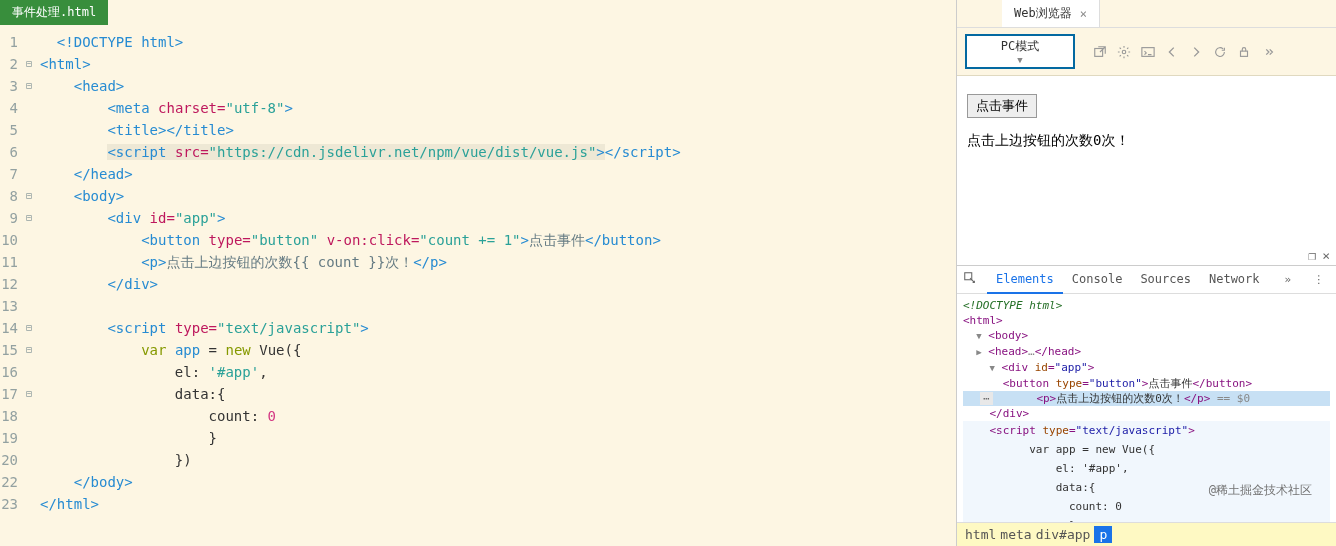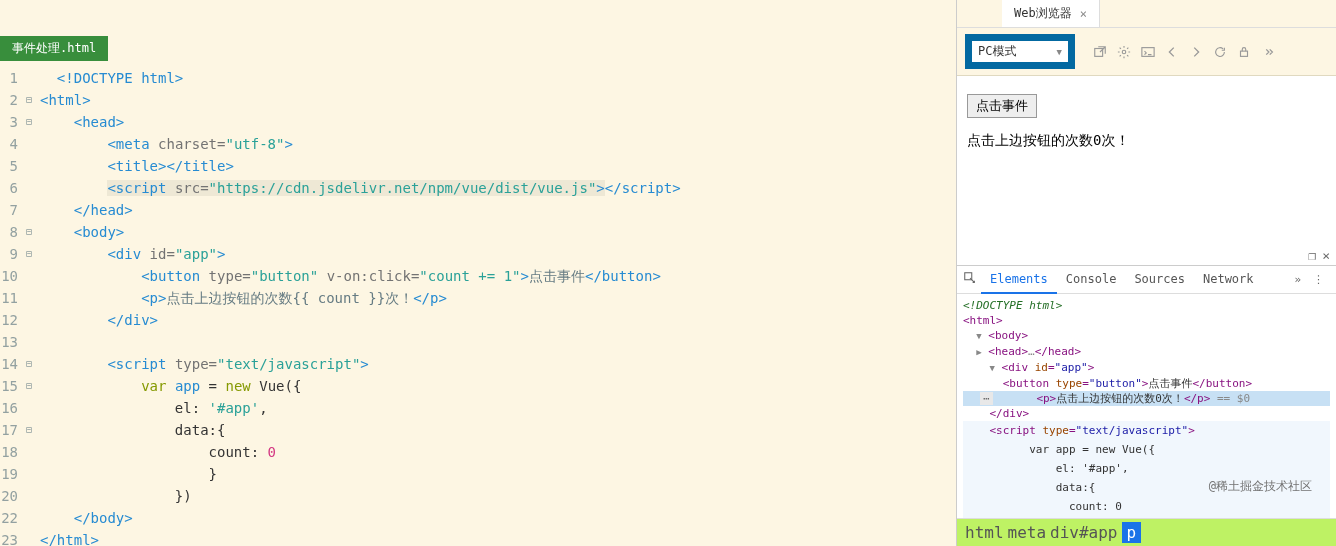--- a/index.html
+++ b/index.html
@@ -1,68 +1,68 @@
 <!DOCTYPE html>
 <html><head>
 <meta charset="utf-8">
 <style>
 * { margin: 0; padding: 0; box-sizing: border-box; }
 body { font-family: "Microsoft YaHei", Consolas, monospace; font-size: 13px; background: #fdf6e3; color: #333; overflow: hidden; }
 .app { display: flex; height: 546px; width: 1336px; }
 .editor-pane { flex: 1; display: flex; flex-direction: column; min-width: 0; }
 .tabs { display: flex; background: #fdf6e3; }
-.tab { background: #388e3c; color: #fff; padding: 4px 12px; font-size: 12px; margin-top: 36px; }
+.tab { background: #388e3c; color: #fff; padding: 4px 12px; font-size: 12px; }
 .code-area { flex: 1; overflow: auto; background: #fdf6e3; padding: 6px 0; }
 .line { display: flex; font-family: Consolas, monospace; font-size: 14px; line-height: 22px; white-space: pre; }
 .lineno { width: 22px; text-align: right; color: #93a1a1; padding-right: 4px; user-select: none; }
 .fold { width: 14px; text-align: center; color: #93a1a1; font-size: 10px; user-select: none; }
 .code { flex: 1; padding-left: 4px; }
 .p-tag { color: #268bd2; }
-.p-attr { color: #737373; }
+.p-attr { color: #be185d; }
 .p-str { color: #2aa198; }
 .p-kw { color: #859900; }
 .p-var { color: #268bd2; }
 .p-txt { color: #657b83; }
 .p-num { color: #d33682; }
 .hl { background: #eee8d5; }
 
 .right-pane { width: 380px; display: flex; flex-direction: column; border-left: 1px solid #ccc; background: #fff; }
 .browser-tabs { display: flex; background: #fdf6e3; border-bottom: 1px solid #ddd; padding-left: 45px; }
 .browser-tab { display: flex; align-items: center; gap: 8px; padding: 5px 12px; background: #fff; font-size: 12px; border-right: 1px solid #ddd; }
 .browser-tab .close { color: #888; cursor: pointer; }
 .toolbar { display: flex; align-items: center; padding: 6px 8px; gap: 8px; background: #fdf6e3; border-bottom: 1px solid #e0d9c0; }
-.mode-select { border: 7px solid #0369a1; padding: 2px 6px; font-size: 12px; width: 110px; display: flex; justify-content: space-between; align-items: center; background: #fff; color: #333; }
+.mode-select { border: 2px solid #0369a1; padding: 2px 6px; font-size: 12px; width: 110px; display: flex; justify-content: space-between; align-items: center; background: #fff; color: #333; flex-direction: column; }
 .tb-icons { display: flex; gap: 10px; align-items: center; margin-left: 10px; }
 .tb-icon { width: 14px; height: 14px; color: #999; cursor: pointer; display: flex; align-items: center; justify-content: center; }
 .tb-icon svg { width: 14px; height: 14px; }
 .preview { flex: 0 0 170px; padding: 18px 10px; background: #fff; }
 .preview-btn { border: 1px solid #999; background: #eee; padding: 2px 8px; font-size: 13px; cursor: pointer; font-family: inherit; }
 .preview-text { margin-top: 14px; font-size: 14px; color: #000; }
 
 .devtools { flex: 1; display: flex; flex-direction: column; border-top: 1px solid #ccc; font-size: 11px; background: #fff; min-height: 0; }
-.dt-header { display: flex; align-items: center; border-bottom: 1px solid #ddd; padding: 0 6px; height: 28px; gap: 0; }
+.dt-header { display: flex; align-items: center; border-bottom: 1px solid #ddd; padding: 0 6px; height: 28px; gap: 10px; }
 .dt-inspect { width: 18px; color: #666; cursor: pointer; }
 .dt-tabs { display: flex; gap: 0; flex: 1; }
 .dt-tab { padding: 6px 9px; color: #555; cursor: pointer; font-size: 12px; }
 .dt-tab.active { color: #1a73e8; border-bottom: 2px solid #1a73e8; }
 .dt-more { color: #666; cursor: pointer; padding: 0 6px; }
 .dt-win { display: flex; gap: 6px; color: #666; padding: 2px 4px; }
 .dt-win span { cursor: pointer; }
 .dt-dom { flex: 1; overflow: auto; padding: 4px 6px; font-family: Consolas, monospace; font-size: 11px; line-height: 15px; position: relative; }
 .dt-line { white-space: pre; }
 .dt-tag { color: #881280; }
 .dt-attr { color: #994500; }
 .dt-val { color: #1a1aa6; }
 .dt-txt { color: #333; }
 .dt-cmt { color: #236e25; font-style: italic; }
 .dt-gray { color: #888; }
 .dt-sel { background: #c7e0f4; padding-left: 17px; }
 .dt-dots { background: #e8e8e8; padding: 0 3px; margin-right: 4px; color: #666; }
 .dt-script-block { background: #f1f7fd; padding: 2px 0; }
-.dt-crumbs { border-top: 1px solid #ddd; padding: 3px 8px; background: #bef264; font-size: 16px; display: flex; gap: 4px; align-items: center; }
+.dt-crumbs { border-top: 1px solid #ddd; padding: 3px 8px; background: #fef9c3; font-size: 13px; display: flex; gap: 4px; align-items: center; }
 .dt-crumb { color: #555; cursor: pointer; }
 .dt-crumb.last { background: #1a73e8; color: #fff; padding: 1px 5px; }
 .watermark { position: absolute; right: 24px; bottom: 24px; font-size: 12px; color: #737373; pointer-events: none; }
 .chev { font-size: 9px; color: #888; }
 </style>
 </head>
 <body>
 
 <div class="app">
 

